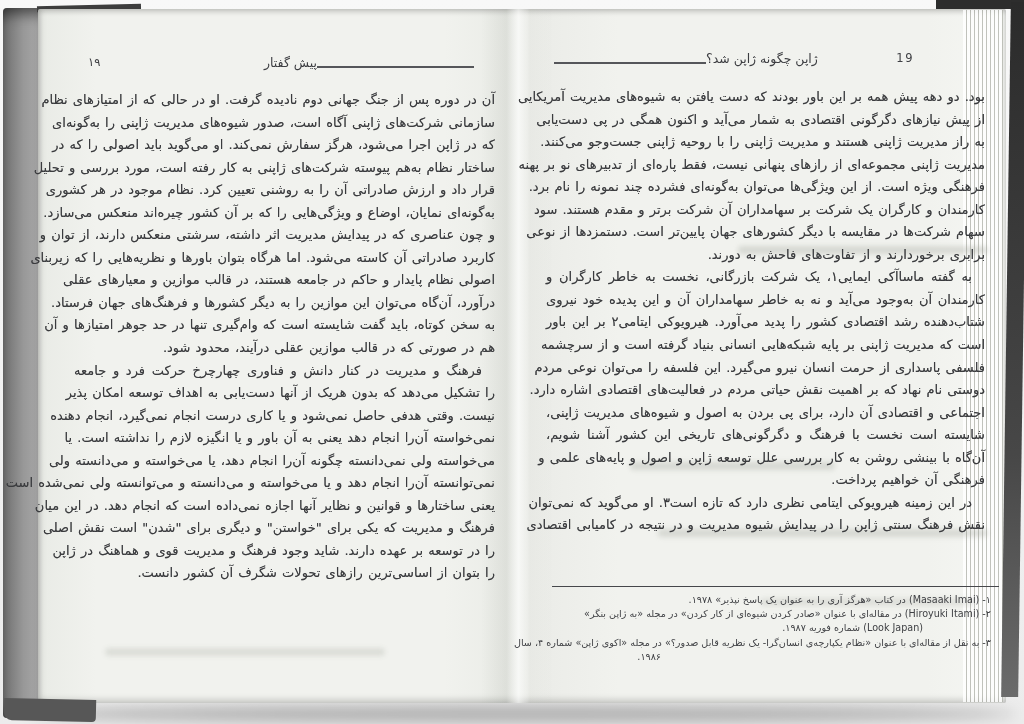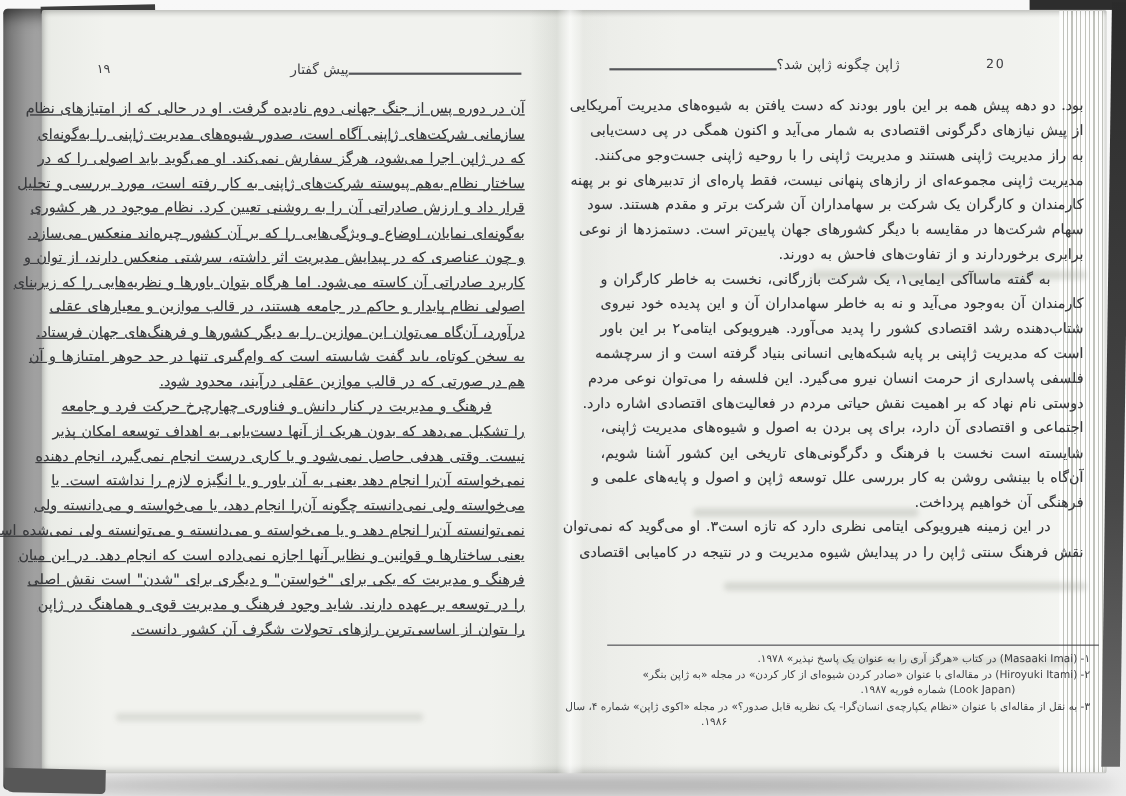--- a/index.html
+++ b/index.html
@@ -48,25 +48,25 @@
   .header-right .pagenum{margin-right:72px;}
   .htitle{font-size:12.5px;color:#3c3d41;}
   .spacer{flex:1;}
   .hrule{height:1.3px;background:#55565a;transform:translateY(5px);}
   .hrule-left{width:157px;margin-right:8px;}
   .hrule-right{width:152px;margin-left:8px;}
 
   
   .pbody{position:absolute;direction:rtl;color:#3a3b3e;font-size:13px;line-height:22.55px;
     text-shadow:0 0 .5px rgba(58,59,62,.5);}
-  .body-left{left:56px;top:89px;width:421px;text-decoration:underline;}
+  .body-left{left:74px;top:89px;width:421px;}
   .body-right{left:546px;top:86px;width:439px;}
   .bl{text-align:justify;text-align-last:justify;white-space:nowrap;word-spacing:1px;}
   .bl.end{text-align-last:right;}
-  .bl.indent{padding-right:30px;}
+  .bl.indent{padding-right:13px;}
 
   
   .fn-rule{position:absolute;left:552px;top:586px;width:447px;height:1px;background:#46474b;}
   .footnotes{position:absolute;left:548px;top:593px;width:443px;direction:rtl;color:#3f4044;
     font-size:9.6px;line-height:14.2px;}
   .fn{text-align:right;white-space:nowrap;}
   .fn.fn-cont{padding-right:68px;}
   .fn.fn-cont2{padding-right:330px;}
 </style>
 </head>
@@ -96,21 +96,21 @@
     <span class="pagenum">۱۹</span>
     <span class="spacer"></span>
     <span class="htitle" dir="rtl">پیش گفتار</span>
     <span class="hrule hrule-left"></span>
   </div>
 
   <div class="header header-right">
     <span class="hrule hrule-right"></span>
     <span class="htitle" dir="rtl">ژاپن چگونه ژاپن شد؟</span>
     <span class="spacer"></span>
-    <span class="pagenum">20</span>
+    <span class="pagenum">19</span>
   </div>
 
   <div class="pbody body-left">
       <div class="bl">آن در دوره پس از جنگ جهانی دوم نادیده گرفت. او در حالی که از امتیازهای نظام</div>
       <div class="bl">سازمانی شرکت‌های ژاپنی آگاه است، صدور شیوه‌های مدیریت ژاپنی را به‌گونه‌ای</div>
       <div class="bl">که در ژاپن اجرا می‌شود، هرگز سفارش نمی‌کند. او می‌گوید باید اصولی را که در</div>
       <div class="bl">ساختار نظام به‌هم پیوسته شرکت‌های ژاپنی به کار رفته است، مورد بررسی و تحلیل</div>
       <div class="bl">قرار داد و ارزش صادراتی آن را به روشنی تعیین کرد. نظام موجود در هر کشوری</div>
       <div class="bl">به‌گونه‌ای نمایان، اوضاع و ویژگی‌هایی را که بر آن کشور چیره‌اند منعکس می‌سازد.</div>
       <div class="bl">و چون عناصری که در پیدایش مدیریت اثر داشته، سرشتی منعکس دارند، از توان و</div>
@@ -129,20 +129,21 @@
       <div class="bl">فرهنگ و مدیریت که یکی برای "خواستن" و دیگری برای "شدن" است نقش اصلی</div>
       <div class="bl">را در توسعه بر عهده دارند. شاید وجود فرهنگ و مدیریت قوی و هماهنگ در ژاپن</div>
       <div class="bl end">را بتوان از اساسی‌ترین رازهای تحولات شگرف آن کشور دانست.</div>
     </div>
 
   <div class="pbody body-right">
       <div class="bl">بود. دو دهه پیش همه بر این باور بودند که دست یافتن به شیوه‌های مدیریت آمریکایی</div>
       <div class="bl">از پیش نیازهای دگرگونی اقتصادی به شمار می‌آید و اکنون همگی در پی دست‌یابی</div>
       <div class="bl">به راز مدیریت ژاپنی هستند و مدیریت ژاپنی را با روحیه ژاپنی جست‌وجو می‌کنند.</div>
       <div class="bl">مدیریت ژاپنی مجموعه‌ای از رازهای پنهانی نیست، فقط پاره‌ای از تدبیرهای نو بر پهنه</div>
+      <div class="bl">فرهنگی ویژه است. از این ویژگی‌ها می‌توان به‌گونه‌ای فشرده چند نمونه را نام برد.</div>
       <div class="bl">کارمندان و کارگران یک شرکت بر سهامداران آن شرکت برتر و مقدم هستند. سود</div>
       <div class="bl">سهام شرکت‌ها در مقایسه با دیگر کشورهای جهان پایین‌تر است. دستمزدها از نوعی</div>
       <div class="bl end">برابری برخوردارند و از تفاوت‌های فاحش به دورند.</div>
       <div class="bl indent">به گفته ماساآکی ایمایی۱، یک شرکت بازرگانی، نخست به خاطر کارگران و</div>
       <div class="bl">کارمندان آن به‌وجود می‌آید و نه به خاطر سهامداران آن و این پدیده خود نیروی</div>
       <div class="bl">شتاب‌دهنده رشد اقتصادی کشور را پدید می‌آورد. هیرویوکی ایتامی۲ بر این باور</div>
       <div class="bl">است که مدیریت ژاپنی بر پایه شبکه‌هایی انسانی بنیاد گرفته است و از سرچشمه</div>
       <div class="bl">فلسفی پاسداری از حرمت انسان نیرو می‌گیرد. این فلسفه را می‌توان نوعی مردم</div>
       <div class="bl end">دوستی نام نهاد که بر اهمیت نقش حیاتی مردم در فعالیت‌های اقتصادی اشاره دارد.</div>
       <div class="bl">اجتماعی و اقتصادی آن دارد، برای پی بردن به اصول و شیوه‌های مدیریت ژاپنی،</div>

